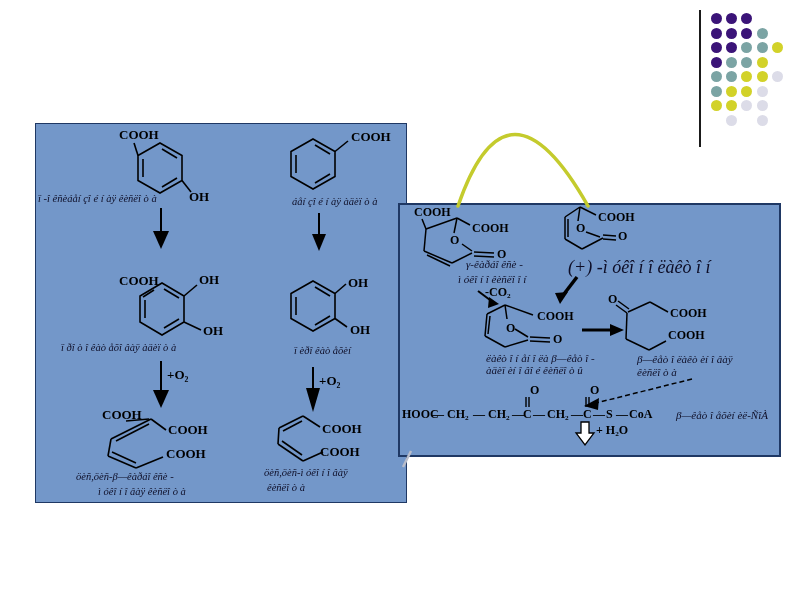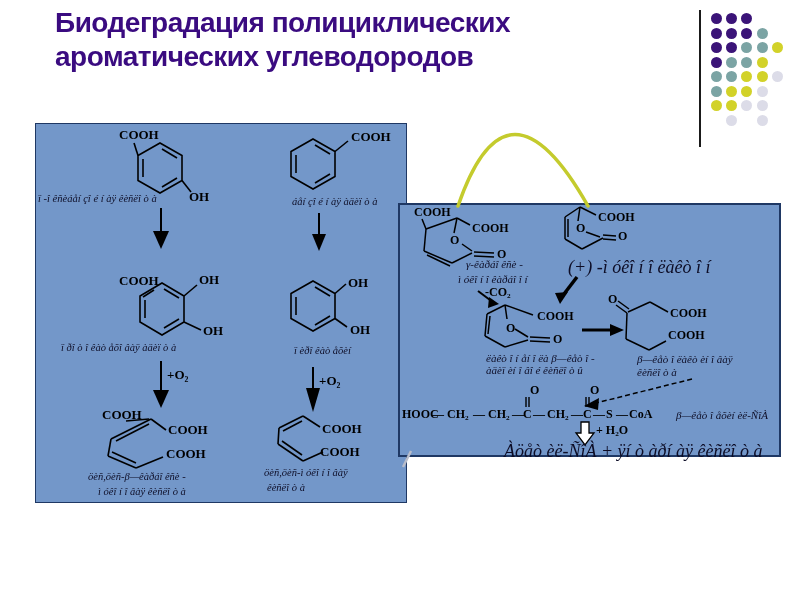--- a/index.html
+++ b/index.html
@@ -24,21 +24,20 @@
   .cap.md{font-size:11px;}
   .cap.lg{font-size:18px;}
   #arc-svg{position:absolute;left:440px;top:48px;z-index:3;}
   #fold-svg{position:absolute;left:398px;top:448px;z-index:4;}
 </style>
 </head>
 <body>
 
 <div id="page">
 
-  <div class="title">Биодеградация полициклических ароматических углеводородов</div>
 
   <div class="vrule"></div>
   <div id="dot-grid">
       <span class="dot" style="left: 0px; top: 0px; background: rgb(59, 20, 120);"></span>
       <span class="dot" style="left: 15.2px; top: 0px; background: rgb(59, 20, 120);"></span>
       <span class="dot" style="left: 30.4px; top: 0px; background: rgb(59, 20, 120);"></span>
       <span class="dot" style="left: 0px; top: 14.5px; background: rgb(59, 20, 120);"></span>
       <span class="dot" style="left: 15.2px; top: 14.5px; background: rgb(59, 20, 120);"></span>
       <span class="dot" style="left: 30.4px; top: 14.5px; background: rgb(59, 20, 120);"></span>
       <span class="dot" style="left: 45.6px; top: 14.5px; background: rgb(123, 164, 164);"></span>
@@ -135,21 +134,21 @@
     <span class="chem" style="left:153px;top:66px">OH</span>
     <span class="cap" style="left:2px;top:70px">ï -î êñèáåí çî é í àÿ êèñëî ò à</span>
     <span class="chem" style="left:83px;top:150px">COOH</span>
     <span class="chem" style="left:163px;top:149px">OH</span>
     <span class="chem" style="left:167px;top:200px">OH</span>
     <span class="cap" style="left:25px;top:219px">ï ðî ò î êàò åõî âàÿ àäèï ò à</span>
     <span class="chem" style="left:131px;top:244px">+O₂</span>
     <span class="chem" style="left:66px;top:284px">COOH</span>
     <span class="chem" style="left:132px;top:299px">COOH</span>
     <span class="chem" style="left:130px;top:323px">COOH</span>
-    <span class="cap" style="left:52px;top:348px">öèñ,öèñ-β—êàðáî êñè -</span>
+    <span class="cap" style="left:40px;top:348px">öèñ,öèñ-β—êàðáî êñè -</span>
     <span class="cap" style="left:62px;top:363px">ì óêî í î âàÿ êèñëî ò à</span>
 
     <span class="chem" style="left:315px;top:6px">COOH</span>
     <span class="cap" style="left:256px;top:73px">áåí çî é í àÿ àäèï ò à</span>
     <span class="chem" style="left:312px;top:152px">OH</span>
     <span class="chem" style="left:314px;top:199px">OH</span>
     <span class="cap" style="left:258px;top:222px">ï èðî êàò åõèí</span>
     <span class="chem" style="left:283px;top:250px">+O₂</span>
     <span class="chem" style="left:286px;top:298px">COOH</span>
     <span class="chem" style="left:284px;top:321px">COOH</span>
@@ -222,21 +221,21 @@
 
         <path d="M181,217 L189,217 L189,228 L194,228 L185,240 L176,228 L181,228 Z" fill="#fff" stroke="#000" stroke-width="1.3"></path>
       </g>
     </svg>
 
     <span class="chem sm" style="left:14px;top:1px">COOH</span>
     <span class="chem sm" style="left:72px;top:17px">COOH</span>
     <span class="chem sm" style="left:50px;top:29px">O</span>
     <span class="chem sm" style="left:97px;top:43px">O</span>
     <span class="cap md" style="left:66px;top:54px">γ-êàðáî êñè -</span>
-    <span class="cap md" style="left:58px;top:69px">ì óêî í î êàðáî î í</span>
+    <span class="cap md" style="left:58px;top:69px">ì óêî í î êèñëî î í</span>
     <span class="chem sm" style="left:85px;top:81px">-CO₂</span>
 
     <span class="chem sm" style="left:198px;top:6px">COOH</span>
     <span class="chem sm" style="left:176px;top:17px">O</span>
     <span class="chem sm" style="left:218px;top:25px">O</span>
     <span class="cap lg" style="left:168px;top:53px">(+) -ì óêî í î ëàêò î í</span>
 
     <span class="chem sm" style="left:137px;top:105px">COOH</span>
     <span class="chem sm" style="left:106px;top:117px">O</span>
     <span class="chem sm" style="left:153px;top:128px">O</span>
@@ -262,21 +261,20 @@
     <span class="chem sm" style="left:147px;top:203px">CH₂</span>
     <span class="chem sm" style="left:171px;top:203px">—</span>
     <span class="chem sm" style="left:183px;top:203px">C</span>
     <span class="chem sm" style="left:193px;top:203px">—</span>
     <span class="chem sm" style="left:206px;top:203px">S</span>
     <span class="chem sm" style="left:216px;top:203px">—</span>
     <span class="chem sm" style="left:229px;top:203px">CoA</span>
     <span class="cap md" style="left:276px;top:205px">β—êåò î åõèí èë-ÑîÀ</span>
 
     <span class="chem sm" style="left:196px;top:219px">+ H₂O</span>
-    <span class="cap lg" style="left:104px;top:237px">Àöåò èë-ÑîÀ  +  ÿí ò àðí àÿ êèñëî ò à</span>
   </div>
 
   <svg id="arc-svg" width="170" height="165" viewBox="0 0 170 165">
     <path d="M18,158 Q67,15 148,158" fill="none" stroke="#C4CB2D" stroke-width="3.5" stroke-linecap="round"></path>
   </svg>
 
   <svg id="fold-svg" width="22" height="24" viewBox="0 0 22 24">
     <path d="M13,3 L5,19" fill="none" stroke="#B9BDCA" stroke-width="2.5"></path>
   </svg>
 

